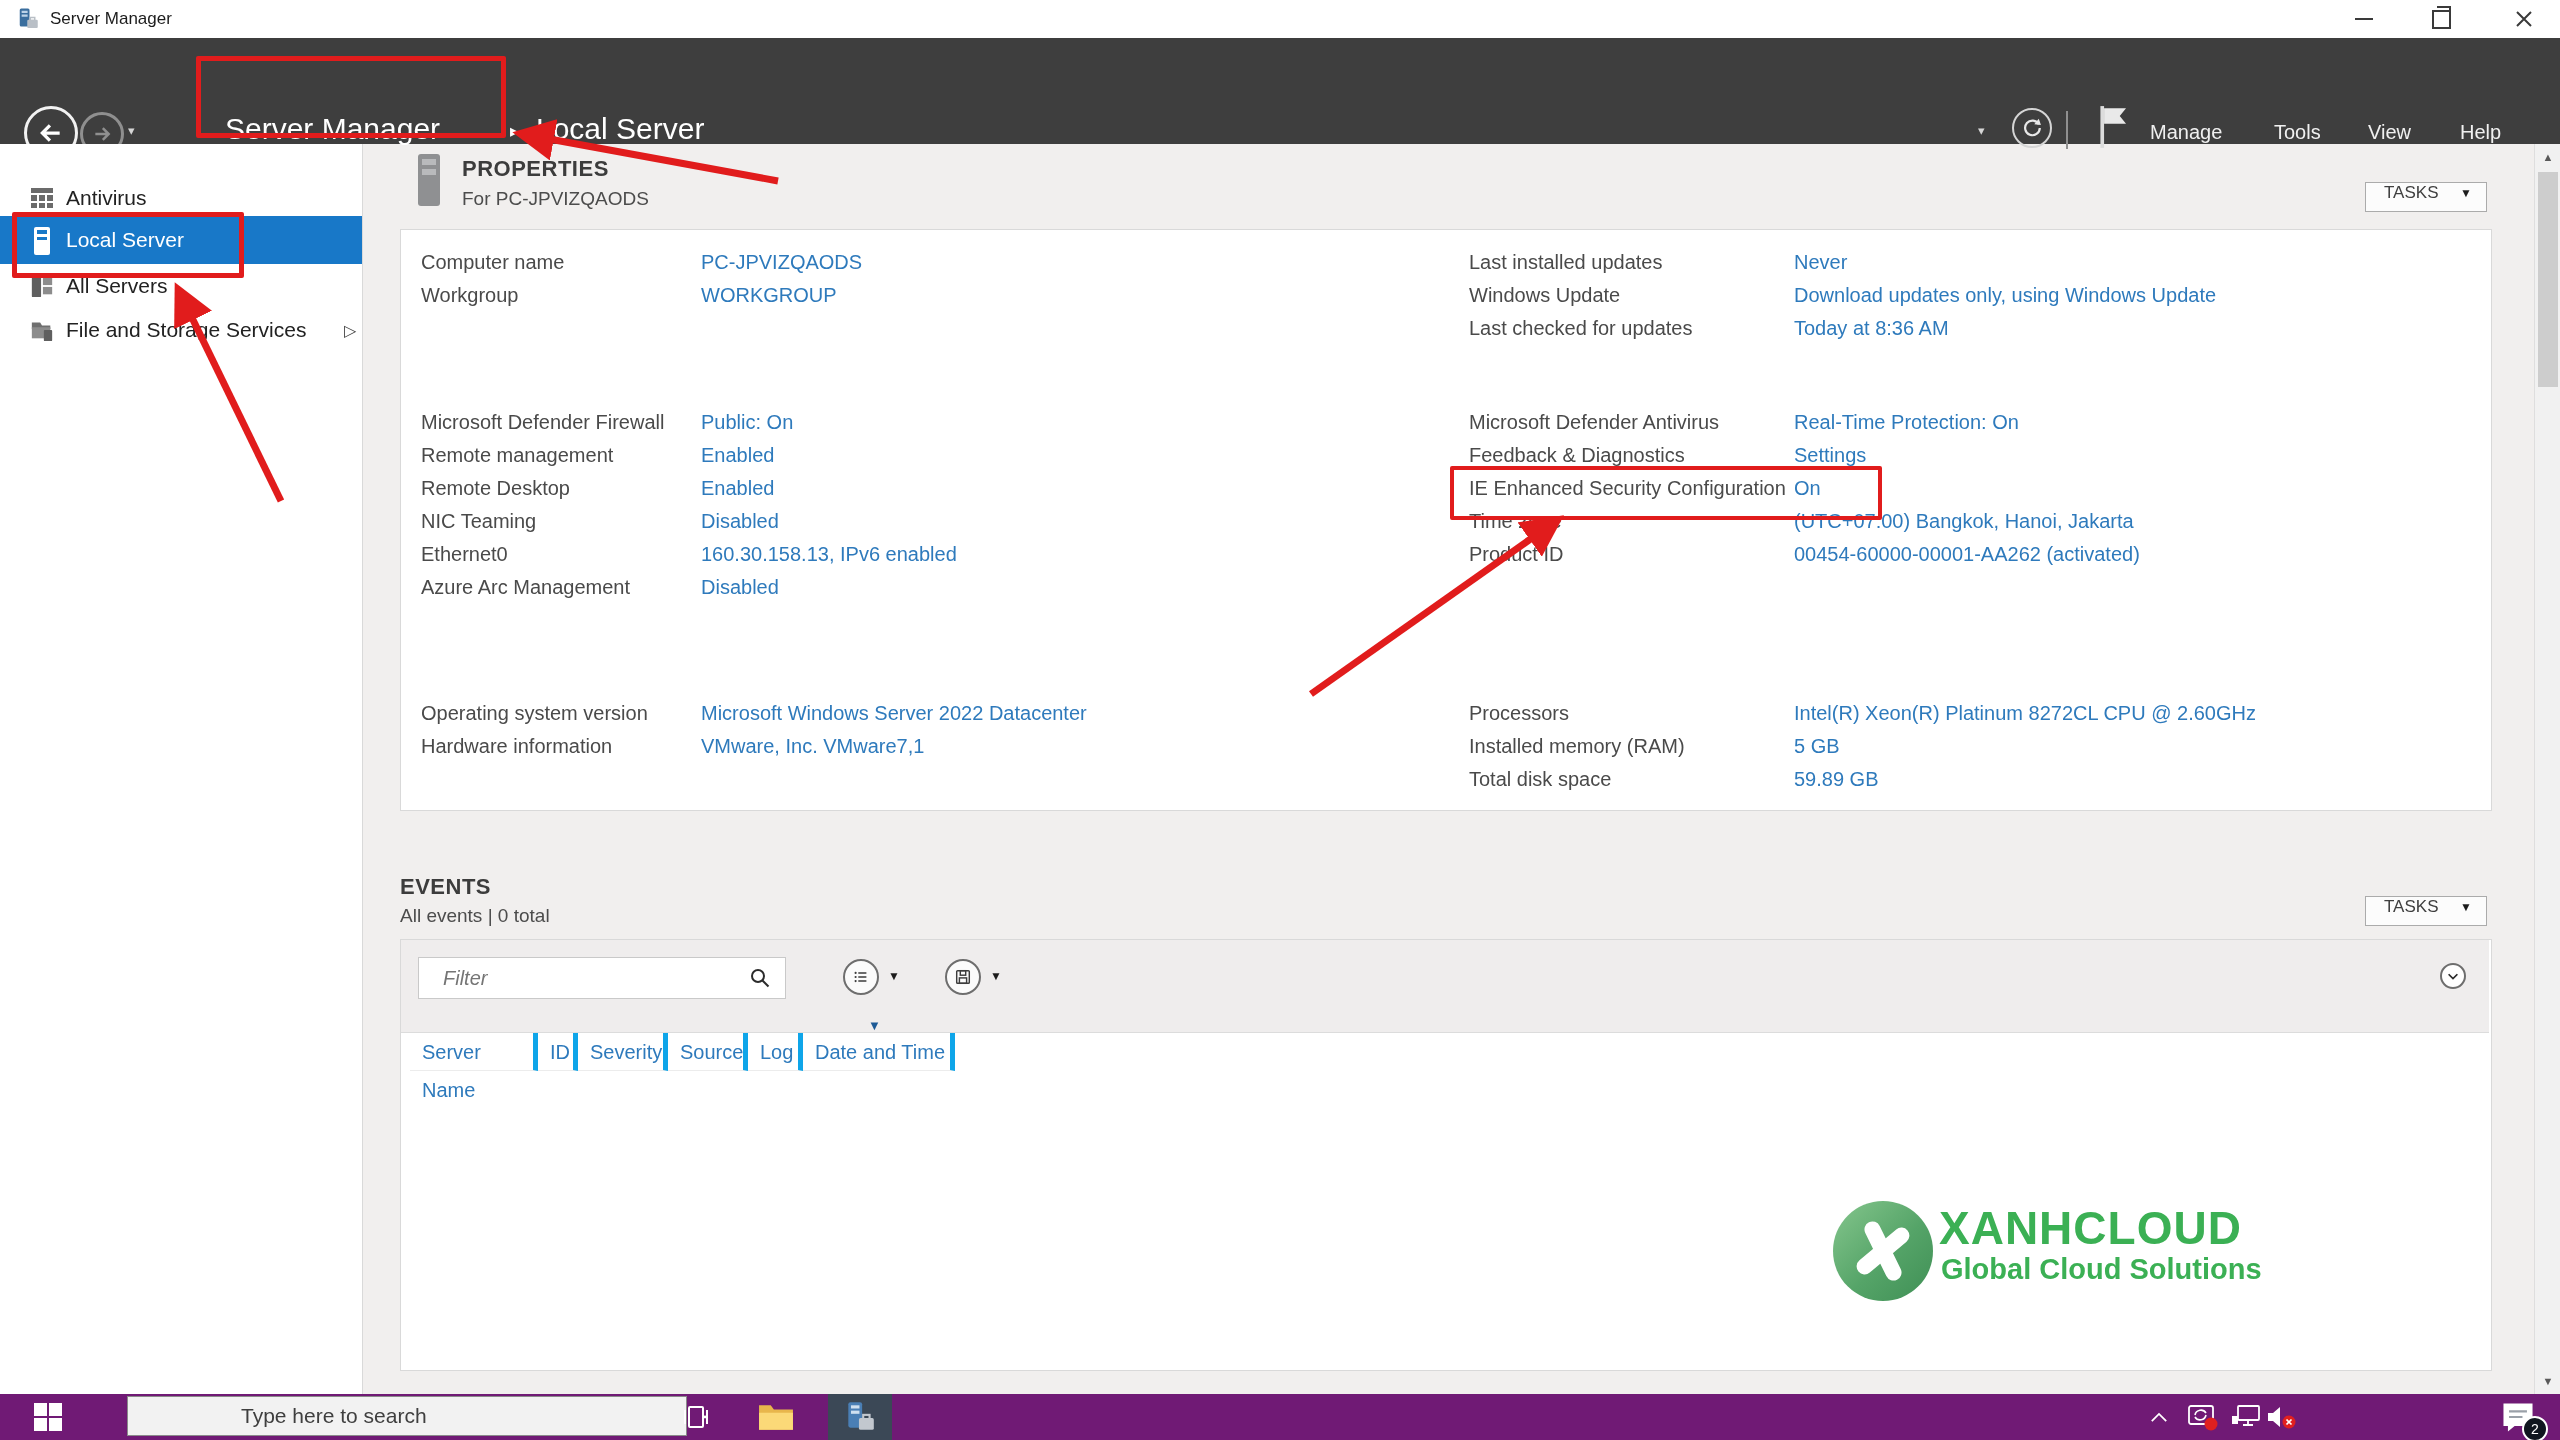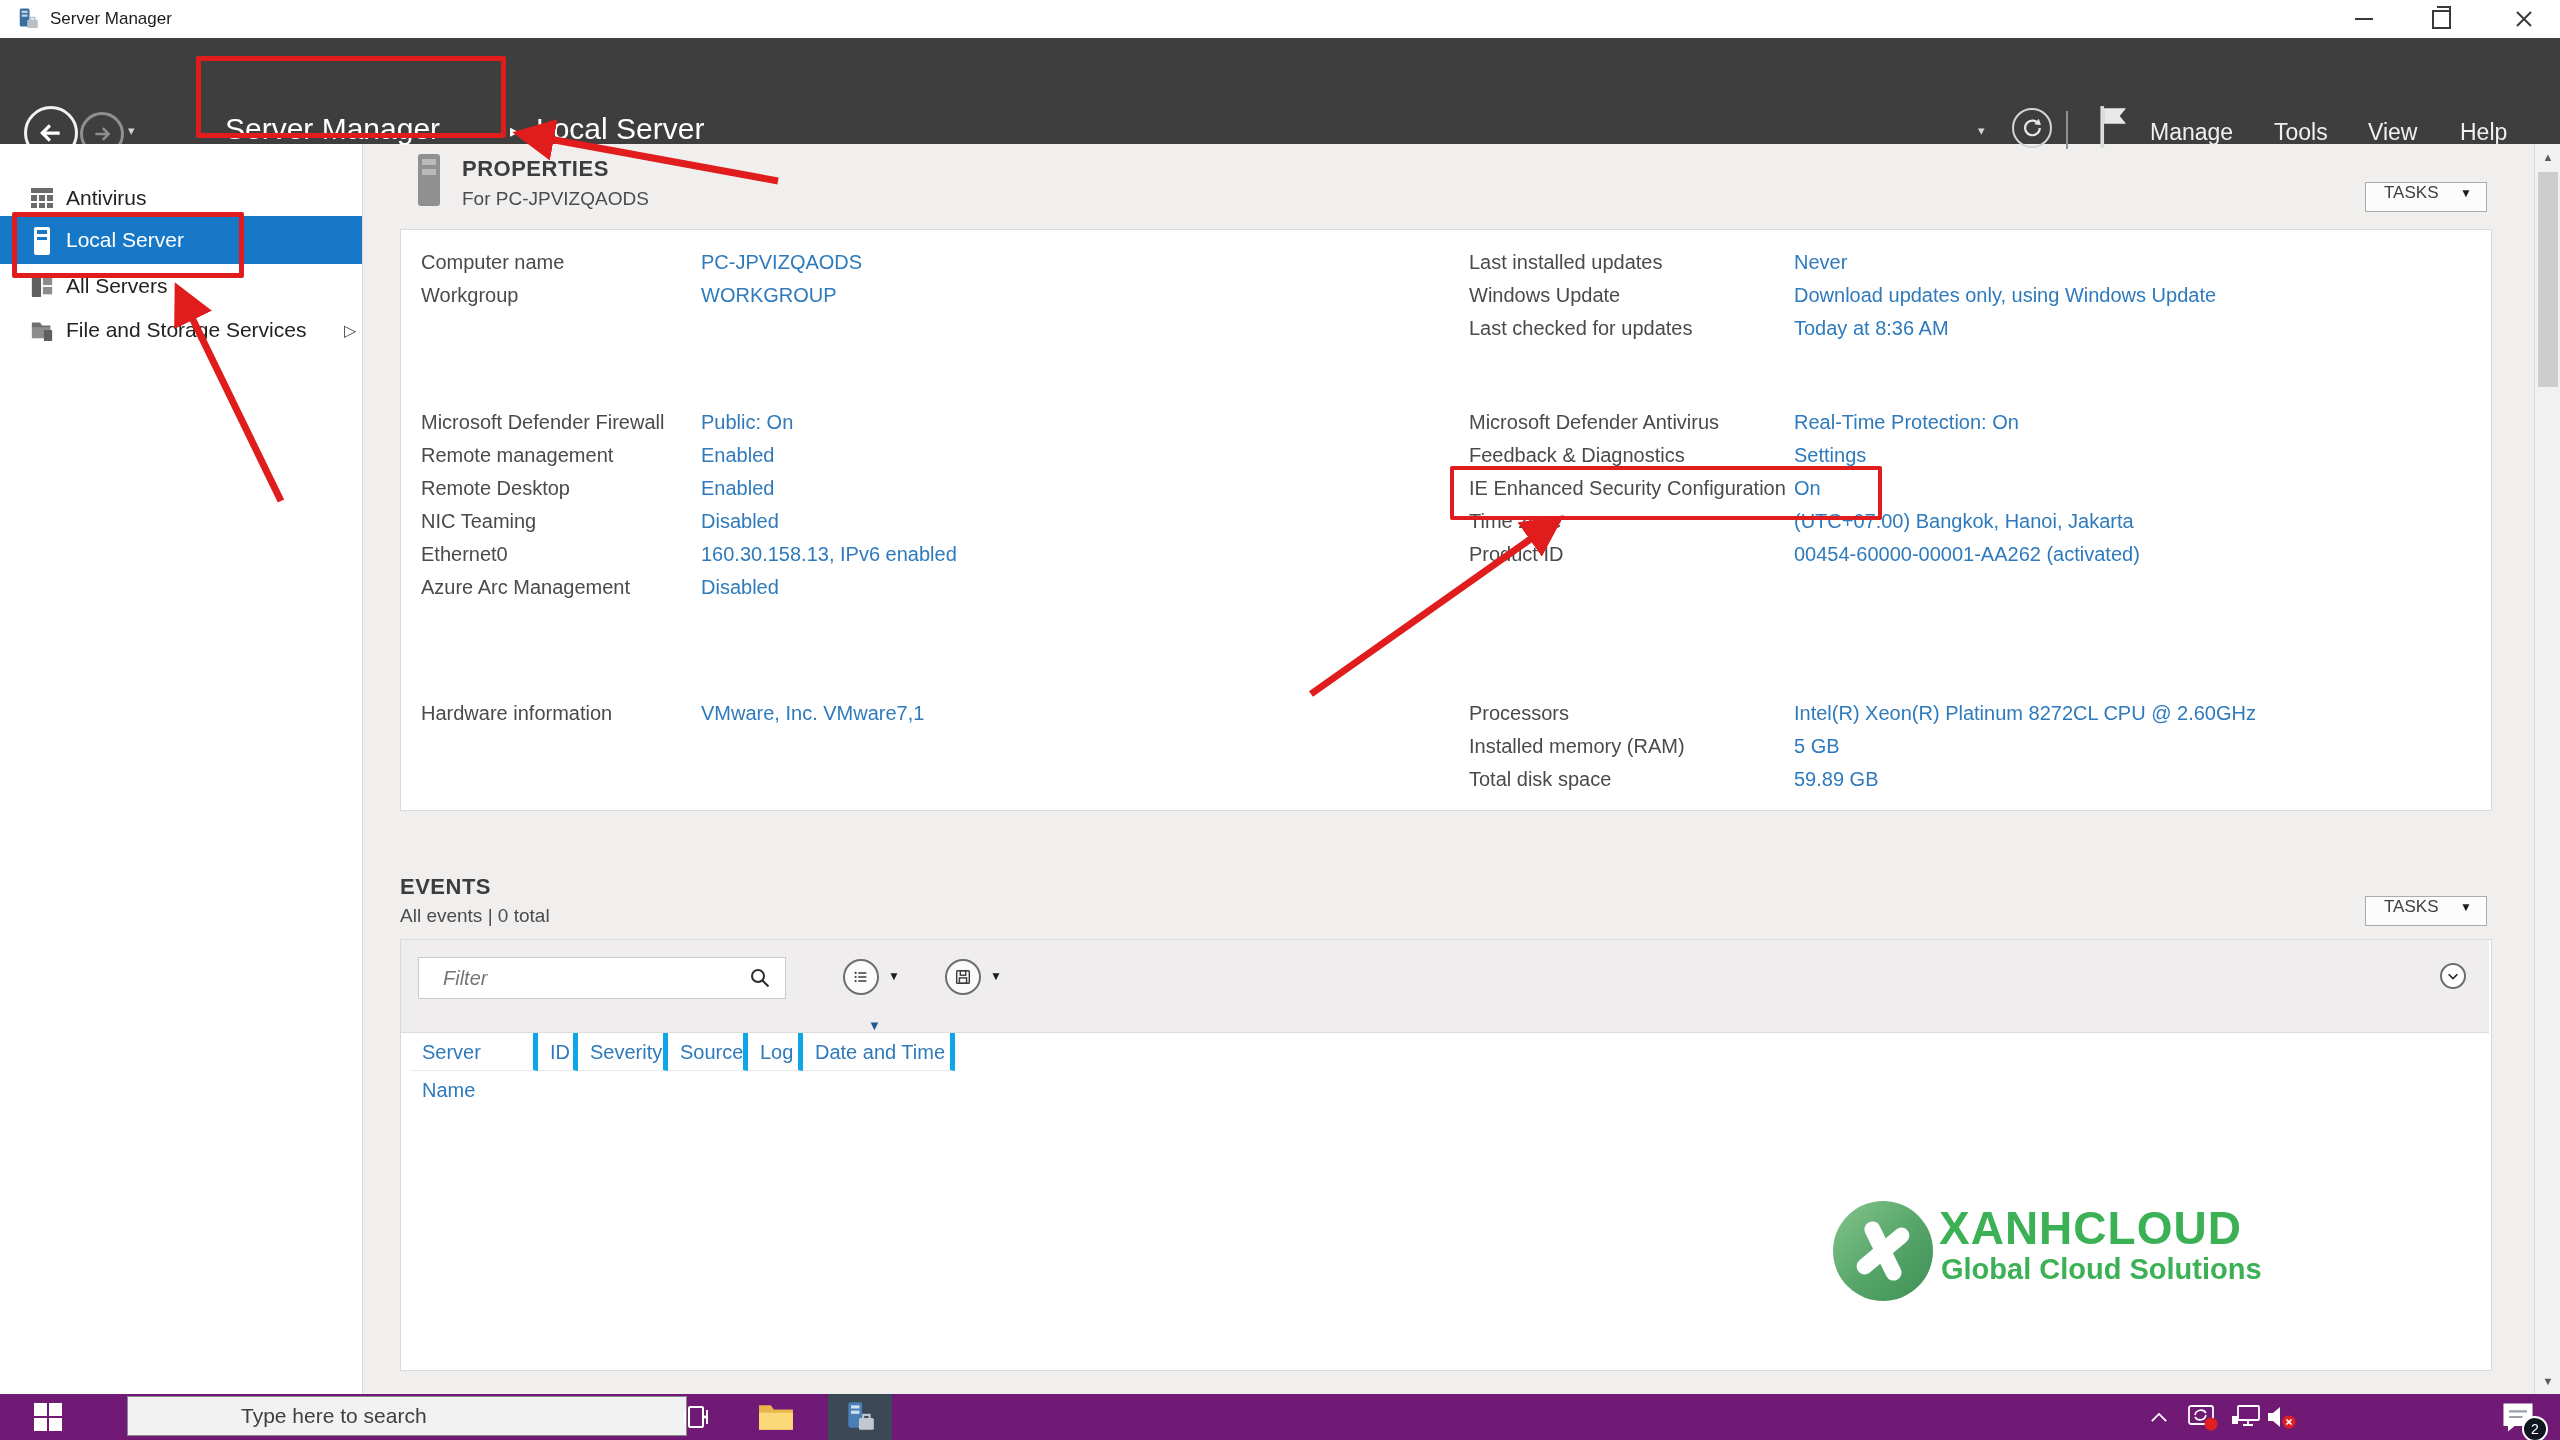--- a/index.html
+++ b/index.html
@@ -10,21 +10,21 @@
   .titlebar{left:0;top:0;width:2560px;height:38px;background:#ffffff;}
   .titlebar .title{left:50px;top:0;height:38px;line-height:38px;font-size:17px;color:#1c1c1c;}
   .winbtn{top:0;width:62px;height:38px;display:flex;align-items:center;justify-content:center;}
   .minglyph{width:18px;border-top:2px solid #3a3a3a;}
   .restore-outer{position:relative;width:15px;height:15px;border:2px solid #3a3a3a;background:#fff;}
   .restore-back{position:absolute;left:3px;top:-6px;width:12px;height:12px;border:2px solid #3a3a3a;border-left:none;border-bottom:none;}
   
   .navbar{left:0;top:38px;width:2560px;height:106px;background:#3e3e3e;}
   .circlebtn{border-radius:50%;display:flex;align-items:center;justify-content:center;}
   .crumb{color:#fff;font-size:30px;}
-  .navmenu{top:80px;height:28px;line-height:28px;font-size:23px;color:#f0f0f0;}
+  .navmenu{top:80px;height:28px;line-height:28px;font-size:20px;color:#f0f0f0;}
   .navcaret{color:#d6d6d6;font-size:13px;}
   
   .sidebar{left:0;top:144px;width:362px;height:1250px;background:#ffffff;border-right:1px solid #d9d9d9;}
   .sideitem{left:0;width:362px;display:flex;align-items:center;font-size:21px;color:#222;}
   .sideitem .lbl{margin-left:66px;}
   .sideitem.selected{background:#1878c8;color:#fff;}
   .sideicon{position:absolute;left:30px;}
   
   .panel{background:#fff;border:1px solid #d9d9d9;}
   .sechead{font-size:22px;font-weight:bold;color:#3c3c3c;letter-spacing:0.5px;}
@@ -221,20 +221,24 @@
       <div class="prow lw">
           <span class="plabel">Ethernet0</span>
           <a class="pvalue">160.30.158.13, IPv6 enabled</a>
         </div>
       <div class="prow lw">
           <span class="plabel">Azure Arc Management</span>
           <a class="pvalue">Disabled</a>
         </div>
     </div>
     <div class="pgroup" style="left:20px;top:467px">
+      <div class="prow lw">
+          <span class="plabel">Operating system version</span>
+          <a class="pvalue">Microsoft Windows Server 2022 Datacenter</a>
+        </div>
       <div class="prow lw">
           <span class="plabel">Hardware information</span>
           <a class="pvalue">VMware, Inc. VMware7,1</a>
         </div>
     </div>
 
     <div class="pgroup" style="left:1068px;top:16px">
       <div class="prow rw">
           <span class="plabel">Last installed updates</span>
           <a class="pvalue">Never</a>

